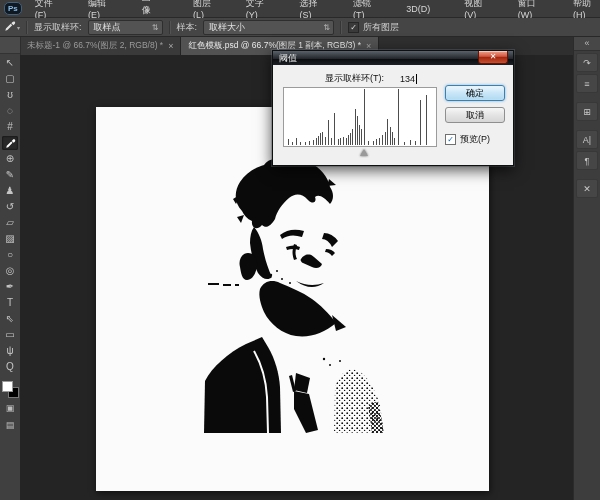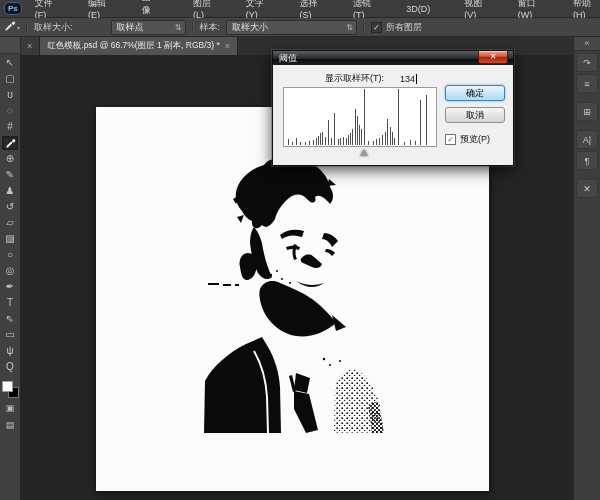--- a/index.html
+++ b/index.html
@@ -122,40 +122,41 @@
   <div id="optionsbar">
     <span class="opt-tool">
       <span id="opt-eyedropper-slot">
 <svg viewBox="0 0 16 16" xmlns="http://www.w3.org/2000/svg">
             <path d="M1.8,14.2 L2.6,11.4 L9.0,5.0 L11.0,7.0 L4.6,13.4 Z M9.8,4.2 L11.4,2.6 C12.3,1.7 13.7,1.7 14.4,2.4 C15.1,3.1 15.1,4.5 14.2,5.4 L12.6,7.0 Z"></path>
           </svg>
 </span>
       <span class="caret">▾</span>
     </span>
     <span class="vsep"></span>
-    <span>取样大小:</span>
-    <span class="dropdown" style="width:52px;margin-left:32px;">
+    <span>显示取样环:</span>
+    <span class="dropdown" style="width:52px;">
       <span>取样点</span>
       <span class="dd-arrow">⇅</span>
     </span>
     <span class="vsep"></span>
     <span>样本:</span>
     <span class="dropdown" style="width:108px;">
       <span>取样大小</span>
       <span class="dd-arrow">⇅</span>
     </span>
     <span class="vsep"></span>
     <span class="opt-check">
       <span class="cb-dark" id="ring-cb-box">✓</span>
       <span>所有图层</span>
     </span>
   </div>
 
   <div id="tabbar">
     <div class="tab inactive">
+      <span>未标题-1 @ 66.7%(图层 2, RGB/8) *</span>
       <span class="tab-close">×</span>
     </div>
     <div class="tab active">
       <span>红色模板.psd @ 66.7%(图层 1 副本, RGB/3) *</span>
       <span class="tab-close">×</span>
     </div>
   </div>
 
   <div id="tooldock">
     <div id="tooldock-header"></div>

